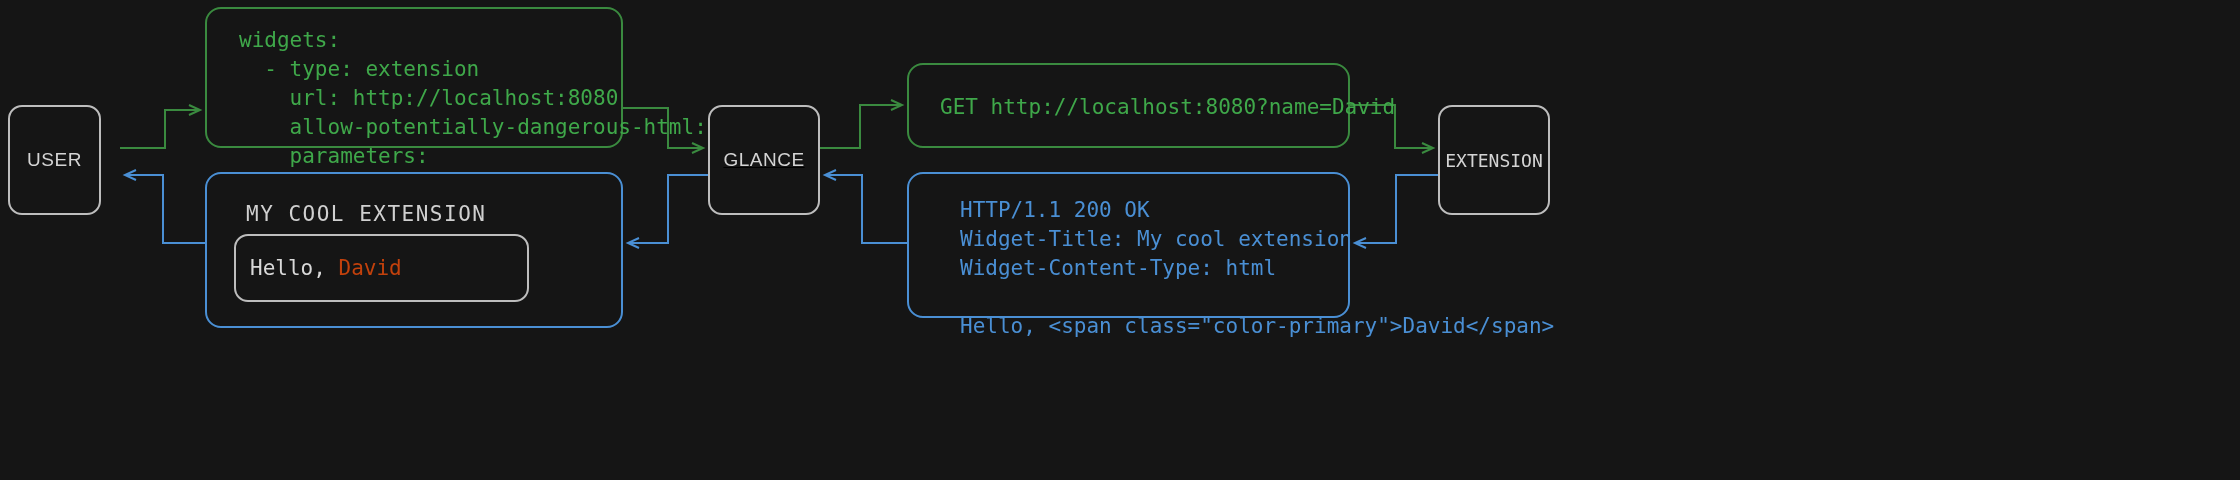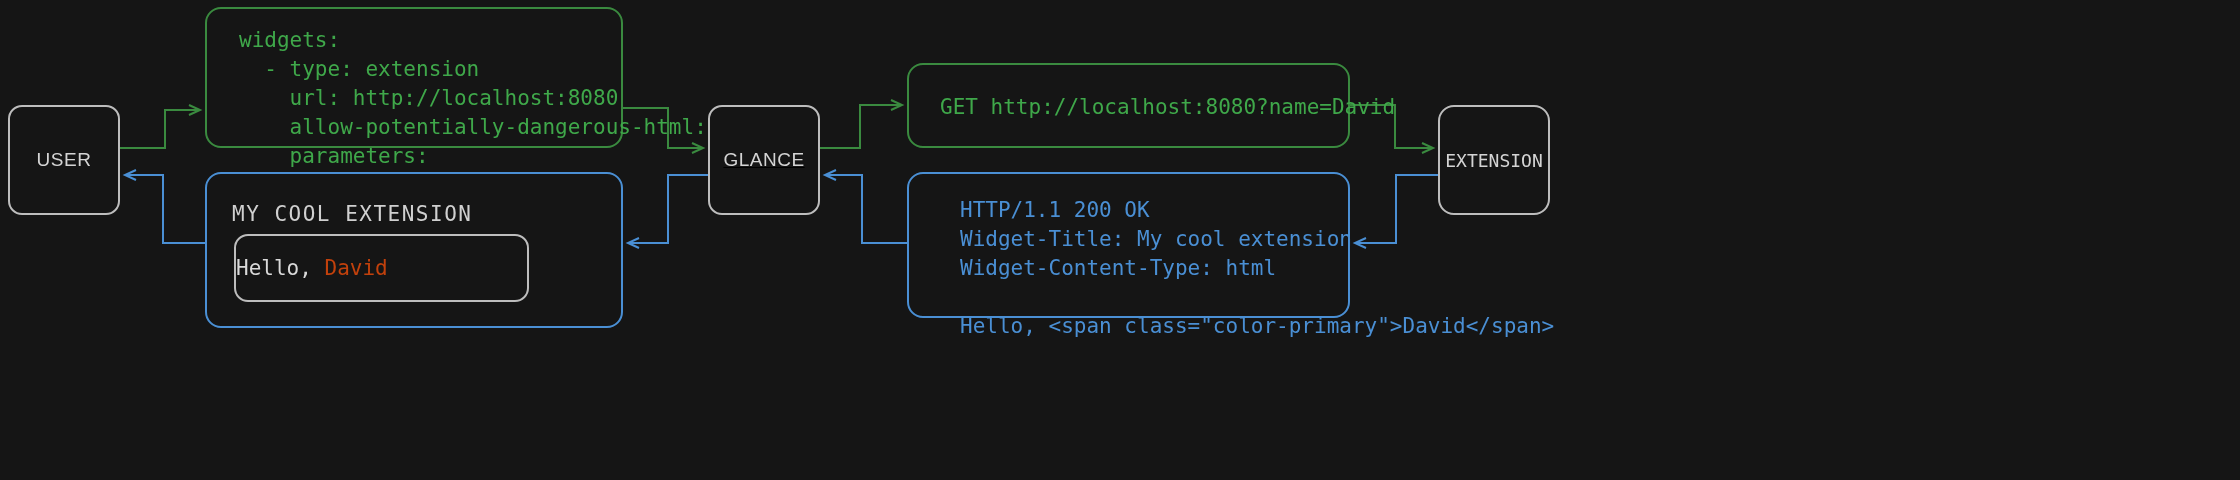--- a/index.html
+++ b/index.html
@@ -111,44 +111,44 @@
 
     <path d="M1438,175 L1396,175 L1396,243 L1355,243" fill="none" stroke="#4a8fd4" stroke-width="2" marker-end="url(#arrow-blue)"></path>
 
     <path d="M907,243 L862,243 L862,175 L825,175" fill="none" stroke="#4a8fd4" stroke-width="2" marker-end="url(#arrow-blue)"></path>
 
     <path d="M708,175 L668,175 L668,243 L628,243" fill="none" stroke="#4a8fd4" stroke-width="2" marker-end="url(#arrow-blue)"></path>
 
     <path d="M205,243 L163,243 L163,175 L125,175" fill="none" stroke="#4a8fd4" stroke-width="2" marker-end="url(#arrow-blue)"></path>
   </svg>
 
-  <div class="node" style="left:8px; top:105px; width:112px; height:110px;">
+  <div class="node" style="left:8px; top:105px; width:93px; height:110px;">
     <span class="node-label">USER</span>
   </div>
 
   <div class="node" style="left:708px; top:105px; width:112px; height:110px;text-decoration:underline;">
     <span class="node-label">GLANCE</span>
   </div>
 
-  <div class="node" style="left:1438px; top:105px; width:112px; height:110px;border-radius:16px;">
+  <div class="node" style="left:1438px; top:105px; width:112px; height:110px;">
     <span class="node-label mono">EXTENSION</span>
   </div>
 
   <div class="panel green" style="left:205px; top:7px; width:418px; height:141px;">
     <pre class="code green" style="position:absolute; left:32px; top:17px;">widgets:
   - type: extension
     url: http://localhost:8080
     allow-potentially-dangerous-html: true
     parameters:
       name: David</pre>
   </div>
 
   <div class="panel blue" style="left:205px; top:172px; width:418px; height:156px;">
-    <div class="widget-title" style="position:absolute; left:25px; top:28px;">MY COOL EXTENSION</div>
-    <div class="widget-body" style="position:absolute; left:27px; top:60px; width:295px; height:68px; ">
+    <div class="widget-title" style="position:absolute; left:39px; top:28px;">MY COOL EXTENSION</div>
+    <div class="widget-body" style="position:absolute; left:27px; top:60px; width:295px; height:68px; padding-left:14px;">
       <span class="widget-text">Hello, </span>
         <span class="widget-text accent">David</span>
     </div>
   </div>
 
   <div class="panel green" style="left:907px; top:63px; width:443px; height:85px;">
     <pre class="code green" style="position:absolute; left:31px; top:28px;">GET http://localhost:8080?name=David</pre>
   </div>
 
   <div class="panel blue" style="left:907px; top:172px; width:443px; height:146px;">

